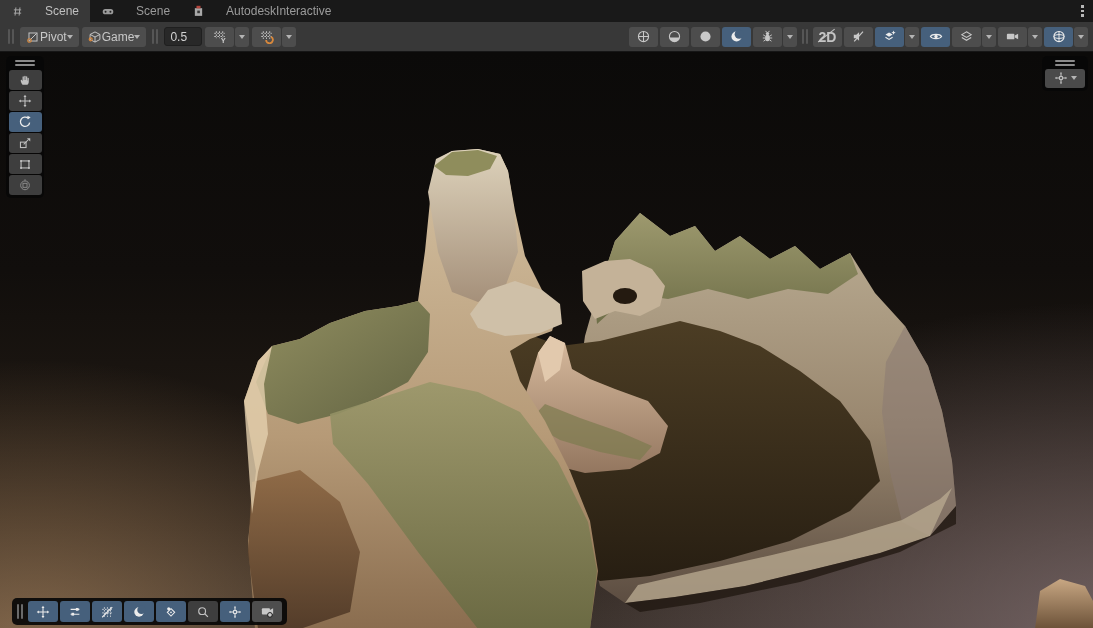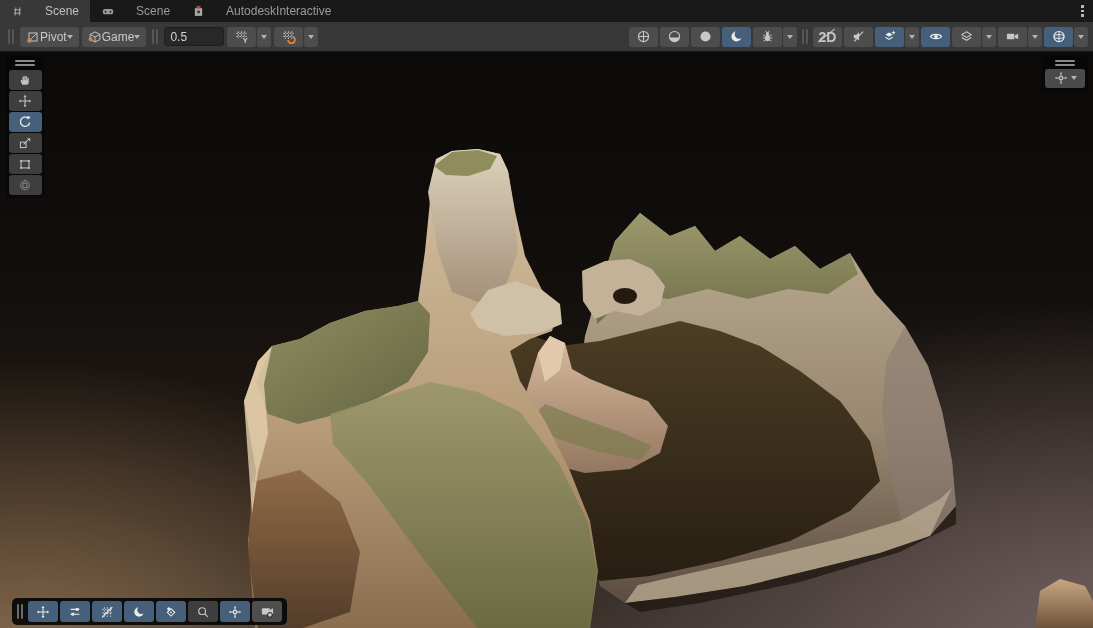--- a/index.html
+++ b/index.html
@@ -28,21 +28,21 @@
     display:flex; align-items:center; justify-content:center;
     height:20px; min-width:29px; background:#4d4d4d; border-radius:3px;
     color:#c8c8c8; font-size:12px; padding:0 3px;
   }
   .tbtn.wide { padding:0 6px; }
   .tbtn.active { background:#46607c; }
   .tbtn.caretbtn { min-width:14px; padding:0 2px; }
   .pair { display:flex; gap:1px; }
   .caret { width:0; height:0; border-left:3.5px solid transparent; border-right:3.5px solid transparent; border-top:4.5px solid #b4b4b4; }
   .numfield {
-    width:60px; height:19px; background:#282828; border:1px solid #1f1f1f; border-radius:3px;
+    width:38px; height:19px; background:#282828; border:1px solid #1f1f1f; border-radius:3px;
     color:#d2d2d2; font-size:12px; padding:0 5px; font-family:"Liberation Sans",sans-serif; outline:none;
   }
   .right-tools { margin-left:auto; display:flex; align-items:center; gap:2px; }
   .twod { position:relative; font-size:14px; font-weight:bold; color:#c4c4c4; line-height:1; }
   .twod::after { content:""; position:absolute; left:-3px; top:5px; width:21px; height:1.4px; background:#c4c4c4; transform:rotate(-38deg); }
 
   
   .viewport {
     position:relative; width:1093px; height:577px; overflow:hidden;
     border-top:1px solid #161616;

